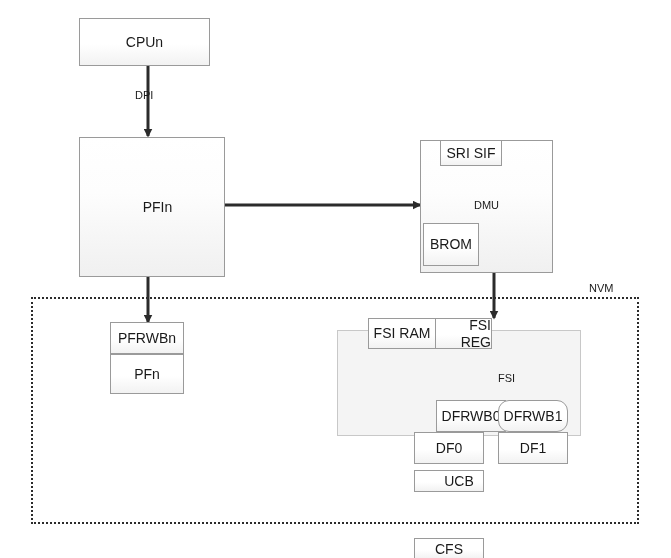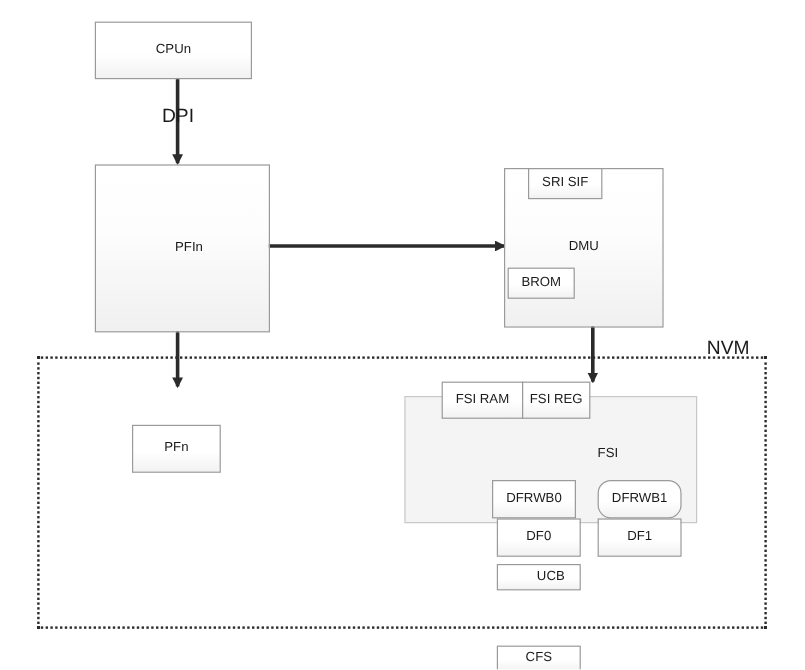--- a/index.html
+++ b/index.html
@@ -18,38 +18,38 @@
     overflow: hidden;
   }
   .box {
     position: absolute;
     box-sizing: border-box;
     border: 1px solid #9a9a9a;
     background: linear-gradient(to bottom, #ffffff 0%, #ffffff 55%, #f2f2f2 100%);
     display: flex;
     align-items: center;
     justify-content: center;
-    font-size: 11px;
+    font-size: 14px;
     color: #1a1a1a;
-    text-align: left;
+    text-align: right;
     line-height: 1.2;
   }
   .bigbox {
     background: linear-gradient(to bottom, #ffffff 0%, #fdfdfd 40%, #f0f0f0 100%);
     padding-left: 11px;
   }
   .panel {
     position: absolute;
     box-sizing: border-box;
     border: 1px solid #c8c8c8;
     background: #f4f4f4;
   }
   .plain-label {
     position: absolute;
-    font-size: 16px;
+    font-size: 11px;
     color: #1a1a1a;
     white-space: nowrap;
   }
   .nvm-border {
     position: absolute;
     box-sizing: border-box;
     border: 2px dotted #2b2b2b;
     background: transparent;
   }
   svg.arrows {
@@ -98,38 +98,41 @@
 
   <div class="box bigbox" style="left:79px; top:137px; width:146px; height:140px;">
     <span>PFIn</span>
   </div>
 
   <div class="box bigbox" style="left:420px; top:140px; width:133px; height:133px;"></div>
   <div class="dmu-text" style="left:474px; top:199px;">DMU</div>
   <div class="box" style="left:440px; top:140px; width:62px; height:26px;">
     <span>SRI SIF</span>
   </div>
-  <div class="box" style="left:423px; top:223px; width:56px; height:26px;">
+  <div class="box" style="left:423px; top:223px; width:56px; height:43px;">
     <span>BROM</span>
   </div>
 
+  <div class="box" style="left:110px; top:322px; width:74px; height:32px;">
+    <span>PFRWBn</span>
+  </div>
   <div class="box" style="left:110px; top:354px; width:74px; height:40px;">
     <span>PFn</span>
   </div>
 
   <div class="panel" style="left:337px; top:330px; width:244px; height:106px;"></div>
   <div class="dmu-text" style="left:482px; top:372px;margin-left:16px;">FSI</div>
   <div class="box" style="left:368px; top:318px; width:68px; height:31px;">
     <span>FSI RAM</span>
   </div>
   <div class="box" style="left:435px; top:318px; width:57px; height:31px;">
     <span>FSI REG</span>
   </div>
 
-  <div class="box" style="left:410px; top:400px; width:70px; height:32px;">
+  <div class="box" style="left:436px; top:400px; width:70px; height:32px;">
     <span>DFRWB0</span>
   </div>
   <div class="box" style="left:414px; top:432px; width:70px; height:32px;">
     <span>DF0</span>
   </div>
   <div class="box" style="left:414px; top:470px; width:70px; height:22px;padding-left:20px;">
     <span>UCB</span>
   </div>
   <div class="box" style="left:414px; top:492px; width:70px; height:22px;margin-top:46px;">
     <span>CFS</span>

